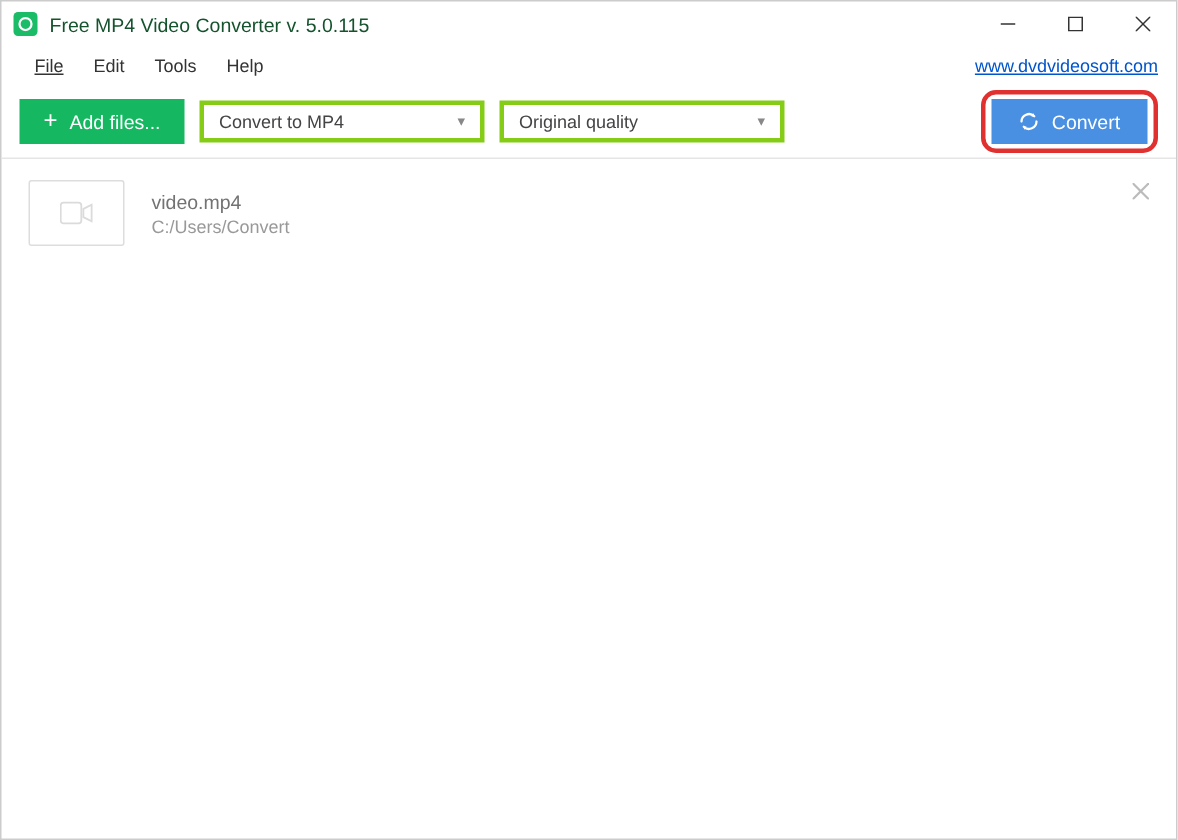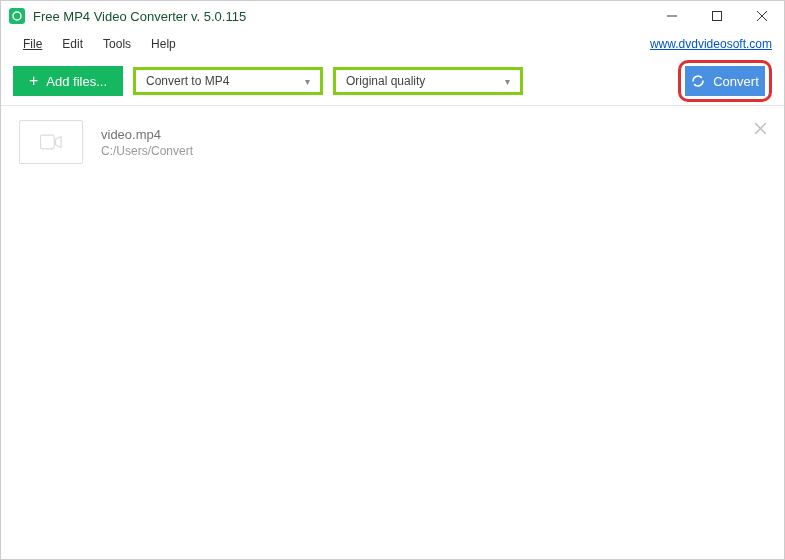--- a/index.html
+++ b/index.html
@@ -21,21 +21,21 @@
     .toolbar { height: 48px; display: flex; align-items: center; padding: 0 12px; gap: 10px; }
     .add-btn { background: #15b760; color: #fff; border: none; height: 30px; width: 110px; font-size: 13px; display: flex; align-items: center; justify-content: center; gap: 8px; cursor: pointer; }
     .plus-icon { font-size: 16px; font-weight: 300; }
     .dropdown { height: 28px; border: 3px solid #84cc16; background: #fff; display: flex; align-items: center; padding: 0 10px; font-size: 12px; color: #444; cursor: pointer; position: relative; }
     .dropdown-1 { width: 190px; }
     .dropdown-2 { width: 190px; }
     .chevron { margin-left: auto; color: #888; font-size: 10px; }
     .checkbox-wrap { display: flex; align-items: center; gap: 4px; font-size: 12px; color: #333; cursor: pointer; }
     .checkbox { width: 13px; height: 13px; border: 1px solid #555; background: #fff; }
     .convert-wrap { border: 3px solid #e03030; border-radius: 10px; padding: 3px 4px; margin-left: auto; }
-    .convert-btn { background: #4a90e2; color: #fff; border: none; height: 30px; width: 80px; font-size: 13px; display: flex; align-items: center; justify-content: center; gap: 8px; cursor: pointer; }
+    .convert-btn { background: #4a90e2; color: #fff; border: none; height: 30px; width: 104px; font-size: 13px; display: flex; align-items: center; justify-content: center; gap: 8px; cursor: pointer; }
     .refresh-icon { display: inline-flex; }
 
     .file-list { border-top: 1px solid #e5e5e5; }
     .file-row { display: flex; align-items: center; padding: 14px 18px; position: relative; }
     .thumb { width: 64px; height: 44px; border: 1px solid #ddd; border-radius: 2px; display: flex; align-items: center; justify-content: center; margin-right: 18px; }
     .thumb svg { width: 22px; height: 16px; opacity: 0.35; }
     .file-info { display: flex; flex-direction: column; gap: 2px; }
     .file-name { font-size: 13px; color: #737373; }
     .file-path { font-size: 12px; color: #999; }
     .remove-x { position: absolute; right: 18px; top: 14px; color: #bbb; font-size: 16px; cursor: pointer; }

